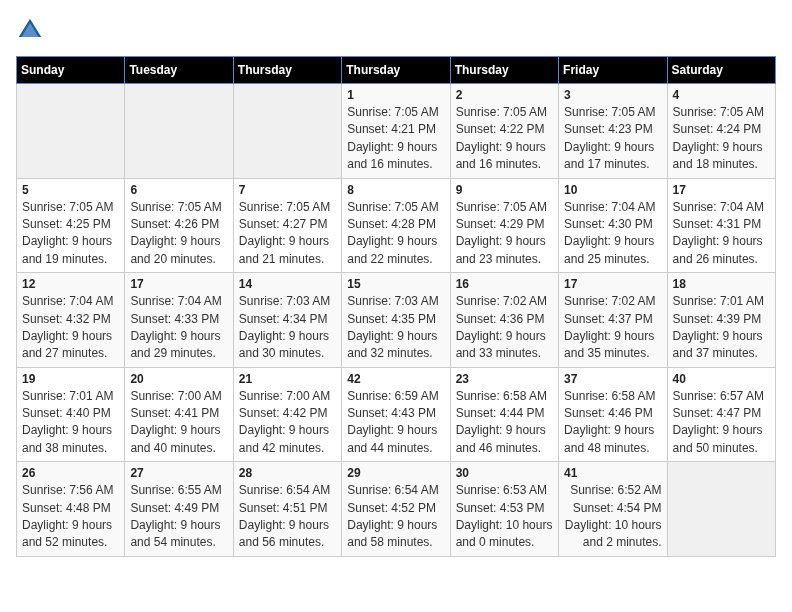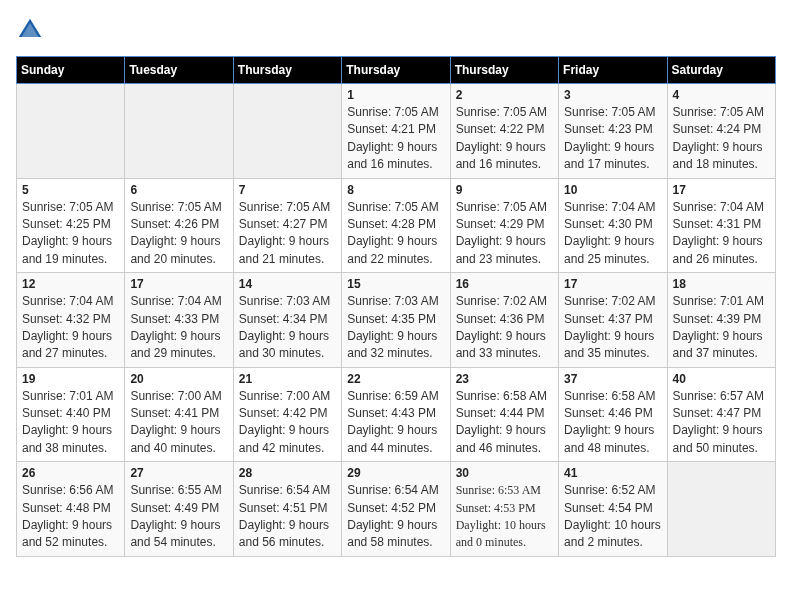--- a/index.html
+++ b/index.html
@@ -276,21 +276,21 @@
 and 40 minutes.</div>
         </td>
         <td>
           <div class="day-num">21</div>
           <div class="day-info" style="white-space: pre-line;">Sunrise: 7:00 AM
 Sunset: 4:42 PM
 Daylight: 9 hours
 and 42 minutes.</div>
         </td>
         <td>
-          <div class="day-num">22</div>
+          <div class="day-num">42</div>
           <div class="day-info" style="white-space: pre-line;">Sunrise: 6:59 AM
 Sunset: 4:43 PM
 Daylight: 9 hours
 and 44 minutes.</div>
         </td>
         <td>
           <div class="day-num">23</div>
           <div class="day-info" style="white-space: pre-line;">Sunrise: 6:58 AM
 Sunset: 4:44 PM
 Daylight: 9 hours
@@ -307,21 +307,21 @@
           <div class="day-num">40</div>
           <div class="day-info" style="white-space: pre-line;">Sunrise: 6:57 AM
 Sunset: 4:47 PM
 Daylight: 9 hours
 and 50 minutes.</div>
         </td>
       </tr>
       <tr>
         <td>
           <div class="day-num">26</div>
-          <div class="day-info" style="white-space: pre-line;">Sunrise: 6:56 AM
+          <div class="day-info" style="white-space: pre-line;">Sunrise: 7:56 AM
 Sunset: 4:48 PM
 Daylight: 9 hours
 and 52 minutes.</div>
         </td>
         <td>
           <div class="day-num">27</div>
           <div class="day-info" style="white-space: pre-line;">Sunrise: 6:55 AM
 Sunset: 4:49 PM
 Daylight: 9 hours
 and 54 minutes.</div>
@@ -335,28 +335,28 @@
         </td>
         <td>
           <div class="day-num">29</div>
           <div class="day-info" style="white-space: pre-line;">Sunrise: 6:54 AM
 Sunset: 4:52 PM
 Daylight: 9 hours
 and 58 minutes.</div>
         </td>
         <td>
           <div class="day-num">30</div>
-          <div class="day-info" style="white-space: pre-line; font-family: Liberation Serif, serif;">Sunrise: 6:53 AM
+          <div class="day-info" style="white-space: pre-line;">Sunrise: 6:53 AM
 Sunset: 4:53 PM
 Daylight: 10 hours
 and 0 minutes.</div>
         </td>
         <td>
           <div class="day-num">41</div>
-          <div class="day-info" style="white-space: pre-line;">Sunrise: 6:52 AM
+          <div class="day-info" style="white-space: pre-line; text-align: right;">Sunrise: 6:52 AM
 Sunset: 4:54 PM
 Daylight: 10 hours
 and 2 minutes.</div>
         </td>
         <td class="empty-cell"></td>
       </tr>
     </tbody>
 </table>
 
 </body></html>

